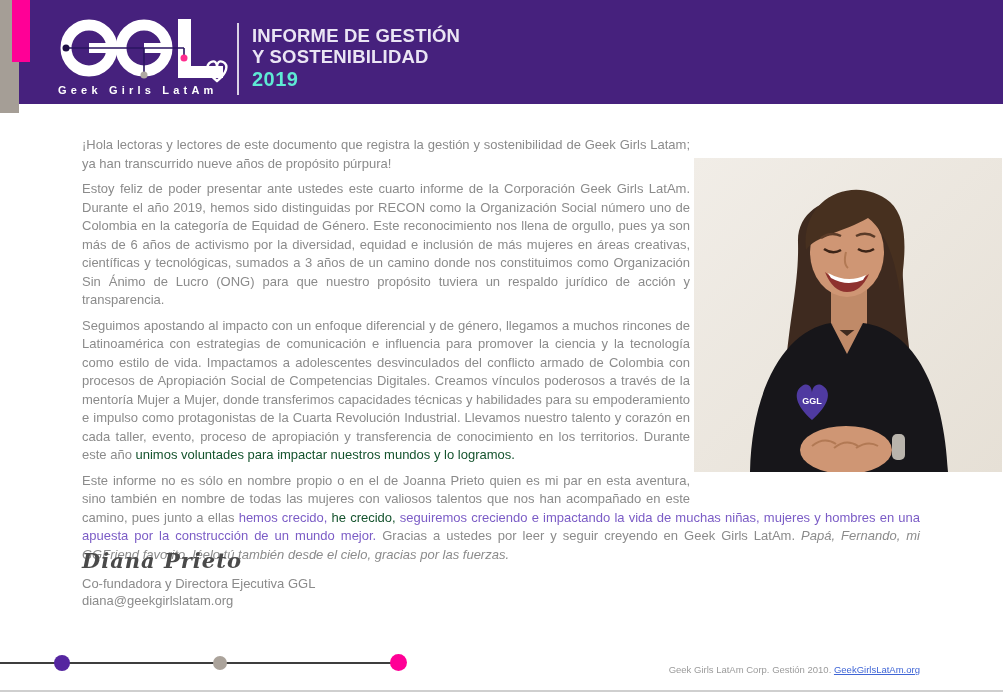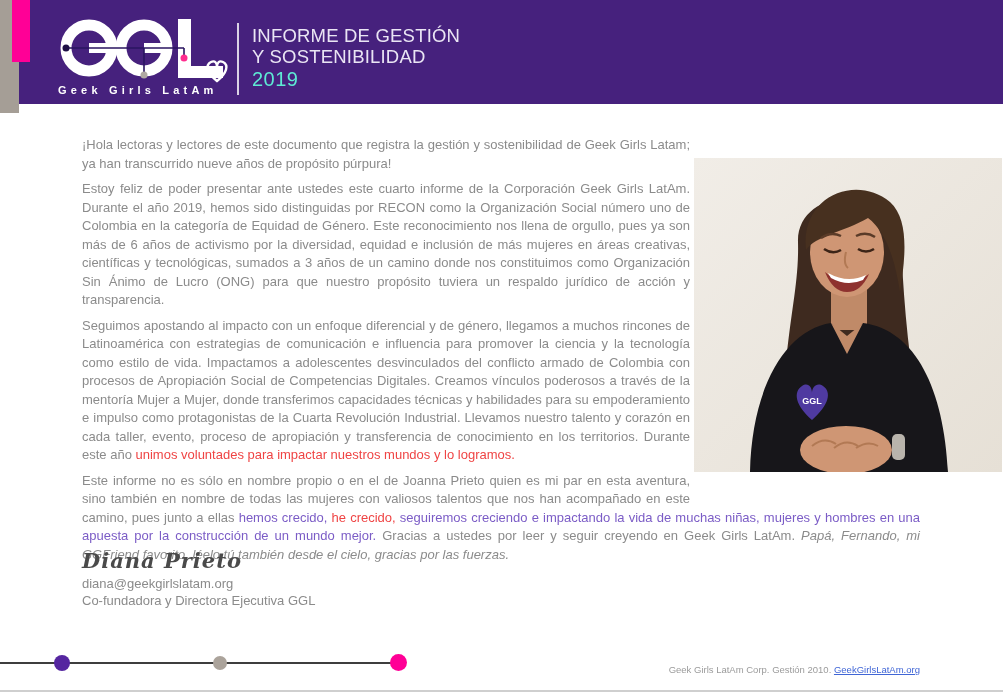--- a/index.html
+++ b/index.html
@@ -6,30 +6,30 @@
   body{
     width:1003px;height:692px;position:relative;overflow:hidden;
     background:#ffffff;font-family:"Liberation Sans",sans-serif;
   }
   
   .gray-strip{position:absolute;left:0;top:0;width:19px;height:113px;background:#A59E96;z-index:2;}
   .header{position:absolute;left:19px;top:0;width:984px;height:104px;background:#46217D;z-index:1;}
   .accent-bar{position:absolute;left:12px;top:0;width:18px;height:62px;background:#FF0096;z-index:3;}
   .logo-wrap{position:absolute;left:38px;top:12px;width:178px;height:86px;}
   .header-divider{position:absolute;left:218px;top:23px;width:2px;height:72px;background:#ffffff;opacity:.8;}
-  .title-block{position:absolute;left:233px;top:25px;color:#EAE5F4;font-weight:normal;
+  .title-block{position:absolute;left:233px;top:25px;color:#EAE5F4;font-weight:bold;
     font-size:18.5px;line-height:21px;letter-spacing:.2px;}
   .title-year{font-size:20px;color:#5eead4;margin-top:2px;letter-spacing:.5px;}
   
   .content{position:absolute;left:82px;top:136px;width:838px;
     text-align:justify;font-size:13px;line-height:18.5px;color:#8B8B8B;}
   .content p{margin:0 0 7px 0;}
   .photo-float-spacer{float:right;width:216px;height:314px;margin:22px 0 30px 14px;}
   .hl-purple{color:#7B5CC6;}
-  .hl-pink{color:#ef4444;}
+  .hl-pink{color:#14532d;}
   .em-note{font-style:italic;color:#8B8B8B;}
   
   .photo{position:absolute;left:694px;top:158px;width:308px;height:246px;z-index:1;}
   .photo svg{display:block;}
   
   .signature{position:absolute;left:82px;top:552px;color:#8B8B8B;font-size:13px;line-height:17px;}
   .sig-name{font-family:"DejaVu Serif",serif;font-style:italic;font-weight:bold;
     font-size:21px;color:#4a4a4a;letter-spacing:1px;margin-bottom:6px;}
   
   .footer-line{position:absolute;left:0;top:662px;width:402px;height:2px;background:#3d3d3d;}
@@ -119,22 +119,22 @@
 <div class="content">
   <div class="photo-float-spacer"></div>
   <p>¡Hola lectoras y lectores de este documento que registra la gestión y sostenibilidad de Geek Girls Latam; ya han transcurrido nueve años de propósito púrpura!</p>
   <p>Estoy feliz de poder presentar ante ustedes este cuarto informe de la Corporación Geek Girls LatAm. Durante el año 2019,  hemos sido distinguidas por RECON como la Organización Social número uno de Colombia en la categoría de Equidad de Género. Este reconocimiento nos llena de orgullo, pues ya son más de 6 años de activismo por la diversidad, equidad e inclusión de más mujeres en áreas creativas, científicas y tecnológicas, sumados a  3 años de un camino donde nos constituimos como Organización Sin Ánimo de Lucro (ONG) para que nuestro propósito tuviera un respaldo jurídico de acción y transparencia.</p>
   <p><span>Seguimos apostando al impacto con un enfoque diferencial y de género, llegamos a muchos rincones de Latinoamérica con estrategias de comunicación e influencia para promover la ciencia y la tecnología como estilo de vida. Impactamos a adolescentes desvinculados del conflicto armado de Colombia con procesos de Apropiación Social de Competencias Digitales. Creamos vínculos poderosos a través de la mentoría Mujer a Mujer, donde transferimos capacidades técnicas y habilidades para su empoderamiento e impulso como protagonistas de la Cuarta Revolución Industrial. Llevamos nuestro talento y corazón en cada taller, evento, proceso de apropiación y transferencia de conocimiento en los territorios.  Durante este año </span><span class="hl-pink">unimos voluntades para impactar nuestros mundos y lo logramos.</span></p>
   <p><span>Este informe no es sólo en nombre propio o en el de Joanna Prieto quien es mi par en esta aventura, sino también en nombre de todas las mujeres con valiosos talentos que nos han acompañado en este camino, pues junto a ellas </span><span class="hl-purple">hemos crecido,</span><span class="hl-pink"> he crecido, </span><span class="hl-purple">seguiremos creciendo e impactando la vida de muchas niñas, mujeres y hombres en una apuesta por la construcción de un mundo mejor.</span><span>  Gracias a ustedes por leer y seguir creyendo en Geek Girls LatAm. </span><span class="em-note">Papá, Fernando, mi GGFriend favorito, léelo tú también desde el cielo, gracias por las fuerzas.</span></p>
 </div>
 
 <div class="signature">
   <div class="sig-name">Diana Prieto</div>
+  <div>Co-fundadora y Directora Ejecutiva GGL</div>
   <div>diana@geekgirlslatam.org</div>
-  <div>Co-fundadora y Directora Ejecutiva GGL</div>
 </div>
 
 <div class="footer-line"></div>
 <div class="dot dot-purple"></div>
 <div class="dot dot-gray"></div>
 <div class="dot dot-pink"></div>
 <div class="footer-text"><span>Geek Girls LatAm Corp. Gestión 2010. </span><a href="#">GeekGirlsLatAm.org</a></div>
 <div class="page-bottom-edge"></div>
 
 </body></html>

